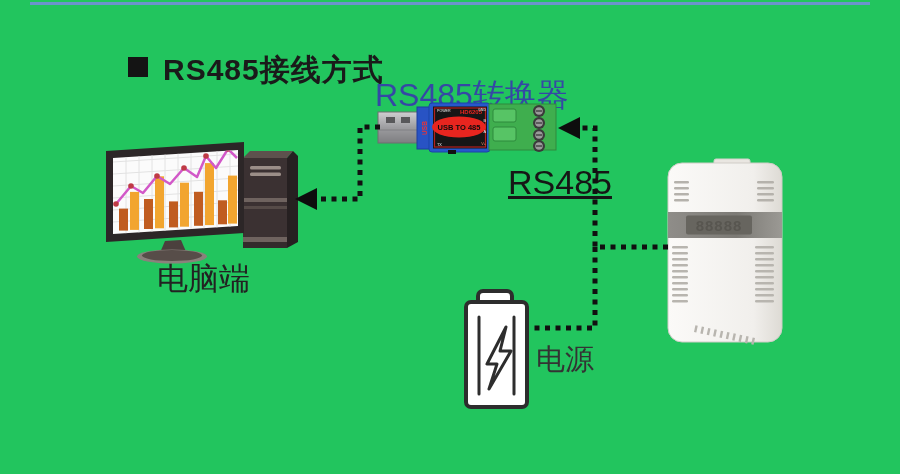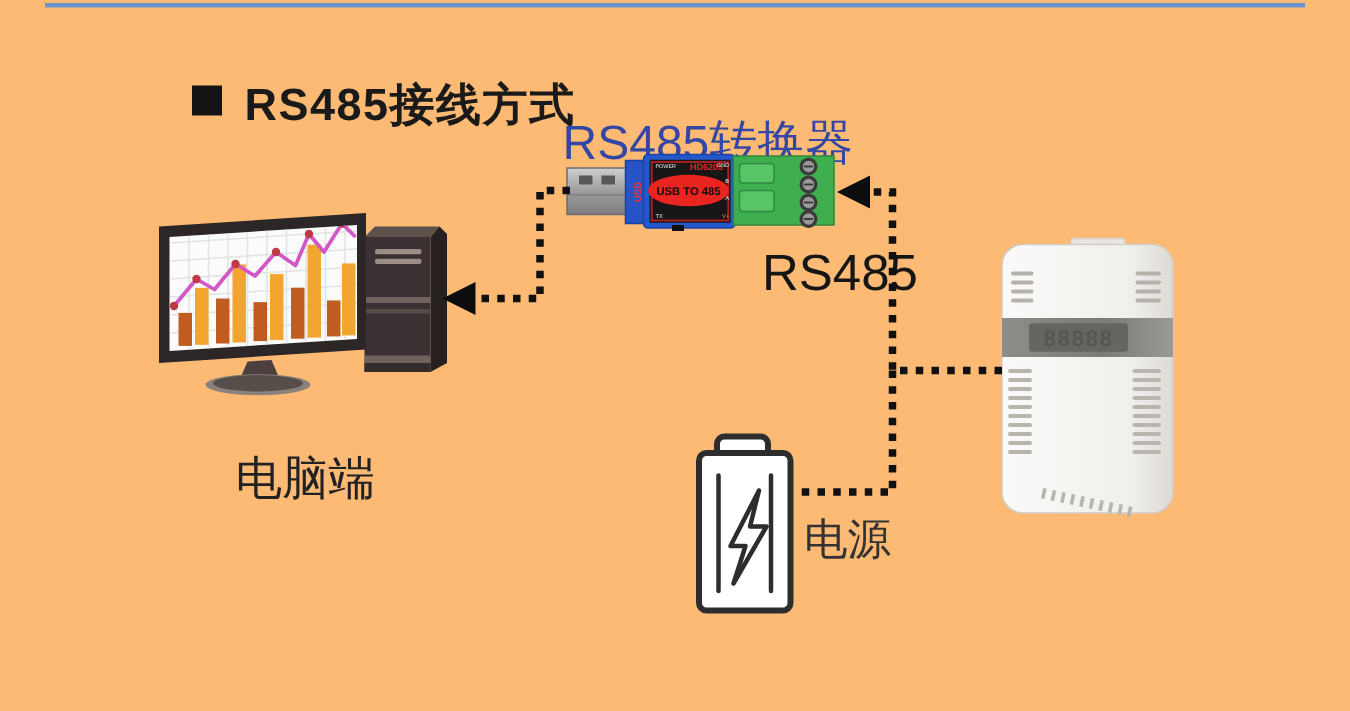--- a/index.html
+++ b/index.html
@@ -1,27 +1,27 @@
 <!DOCTYPE html>
 <html><head>
 <meta charset="utf-8">
 <style>
   html,body{margin:0;padding:0;background:#fff;}
   #stage{
-    position:relative;width:900px;height:474px;background:#fdba74;
+    position:relative;width:900px;height:474px;background:#22c55e;
     font-family:"Liberation Sans","DejaVu Sans",sans-serif;overflow:hidden;
   }
   .abs{position:absolute;}
   #top-line{left:30px;top:2px;width:840px;height:3px;background:#6b94cd;}
   #title-row{left:128px;top:50px;display:flex;align-items:flex-start;}
   #title-bullet{width:20px;height:20px;background:#141414;margin-top:7px;margin-right:15px;}
   #title-text{font-size:30px;font-weight:bold;color:#1a1a1a;letter-spacing:1px;}
   #converter-label{left:375px;top:74px;font-size:32px;color:#3547a5;}
-  #bus-label{left:508px;top:163px;font-size:34px;color:#161616;}
-  #computer-label{left:157px;top:258px;font-size:31px;color:#222;margin-top:40px;}
+  #bus-label{left:508px;top:163px;font-size:34px;color:#161616;text-decoration:underline;}
+  #computer-label{left:157px;top:258px;font-size:31px;color:#222;}
   #power-label{left:536px;top:340px;font-size:29px;color:#333;text-align:right;}
   #supply-label{left:396px;top:408px;font-size:34px;color:#2b2b2b;}
   svg{position:absolute;left:0;top:0;}
   text{font-family:"Liberation Sans","DejaVu Sans",sans-serif;}
 </style>
 </head>
 <body>
 
 <div id="stage">
 

